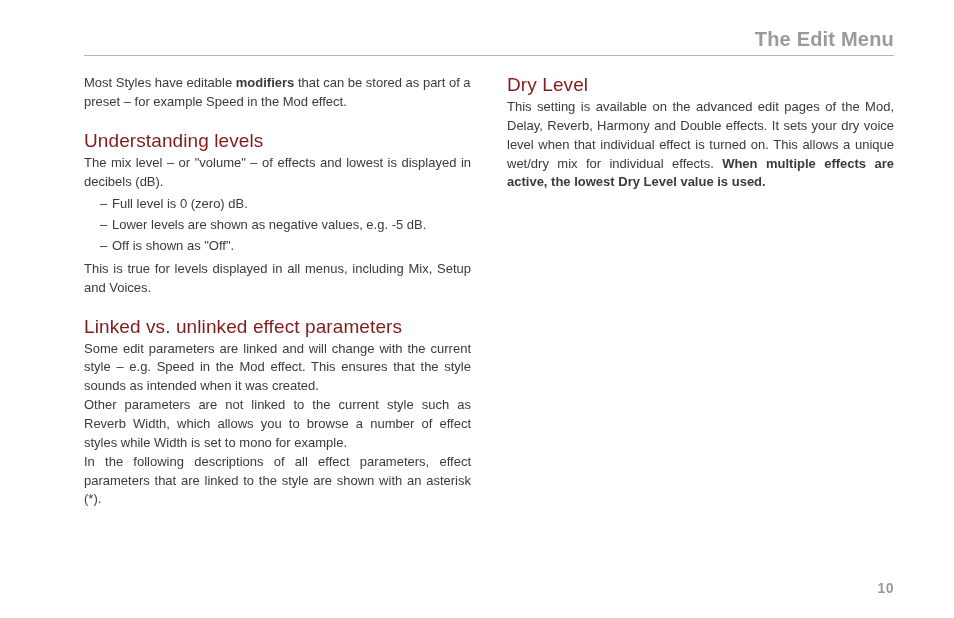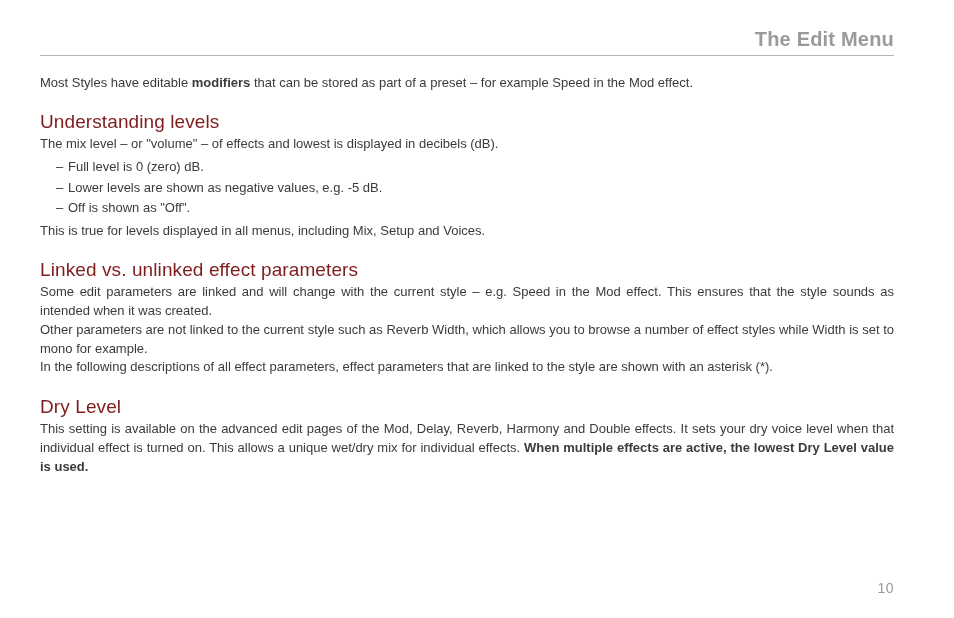--- a/index.html
+++ b/index.html
@@ -8,40 +8,39 @@
     width: 954px;
     height: 618px;
     background: #ffffff;
     font-family: "Gill Sans", "Gill Sans MT", "Segoe UI", "Helvetica Neue", Arial, sans-serif;
     color: #333333;
   }
   .page {
     box-sizing: border-box;
     width: 954px;
     height: 618px;
-    padding: 28px 60px 20px 40px;
+    padding: 28px 60px 20px 84px;
     position: relative;
   }
   .page-title {
     text-align: right;
     font-size: 20px;
     font-weight: 600;
     color: #9a9a9a;
     margin: 0 0 4px 0;
     letter-spacing: 0.2px;
   }
   .rule {
     border: none;
     border-top: 1px solid #b5b5b5;
     margin: 0 0 18px 0;
   }
   .columns {
     display: flex;
-    gap: 19px;
-    flex-direction: column;
+    gap: 36px;
   }
   .col {
     flex: 1 1 0;
     min-width: 0;
   }
   .section-heading {
     font-size: 19px;
     font-weight: 400;
     color: #7f1d1d;
     margin: 18px 0 2px 0;
@@ -73,21 +72,21 @@
     top: 0;
     color: #3b3b3b;
   }
   .bold { font-weight: 700; }
   .ital { }
   .page-number {
     position: absolute;
     right: 60px;
     bottom: 22px;
     font-size: 14px;
-    font-weight: 400;
+    font-weight: 700;
     color: #9a9a9a;
     letter-spacing: 0.5px;
   }
   .col-right .section-heading { margin-top: 0; }
 </style>
 </head>
 <body>
 
 <div class="page">
 

